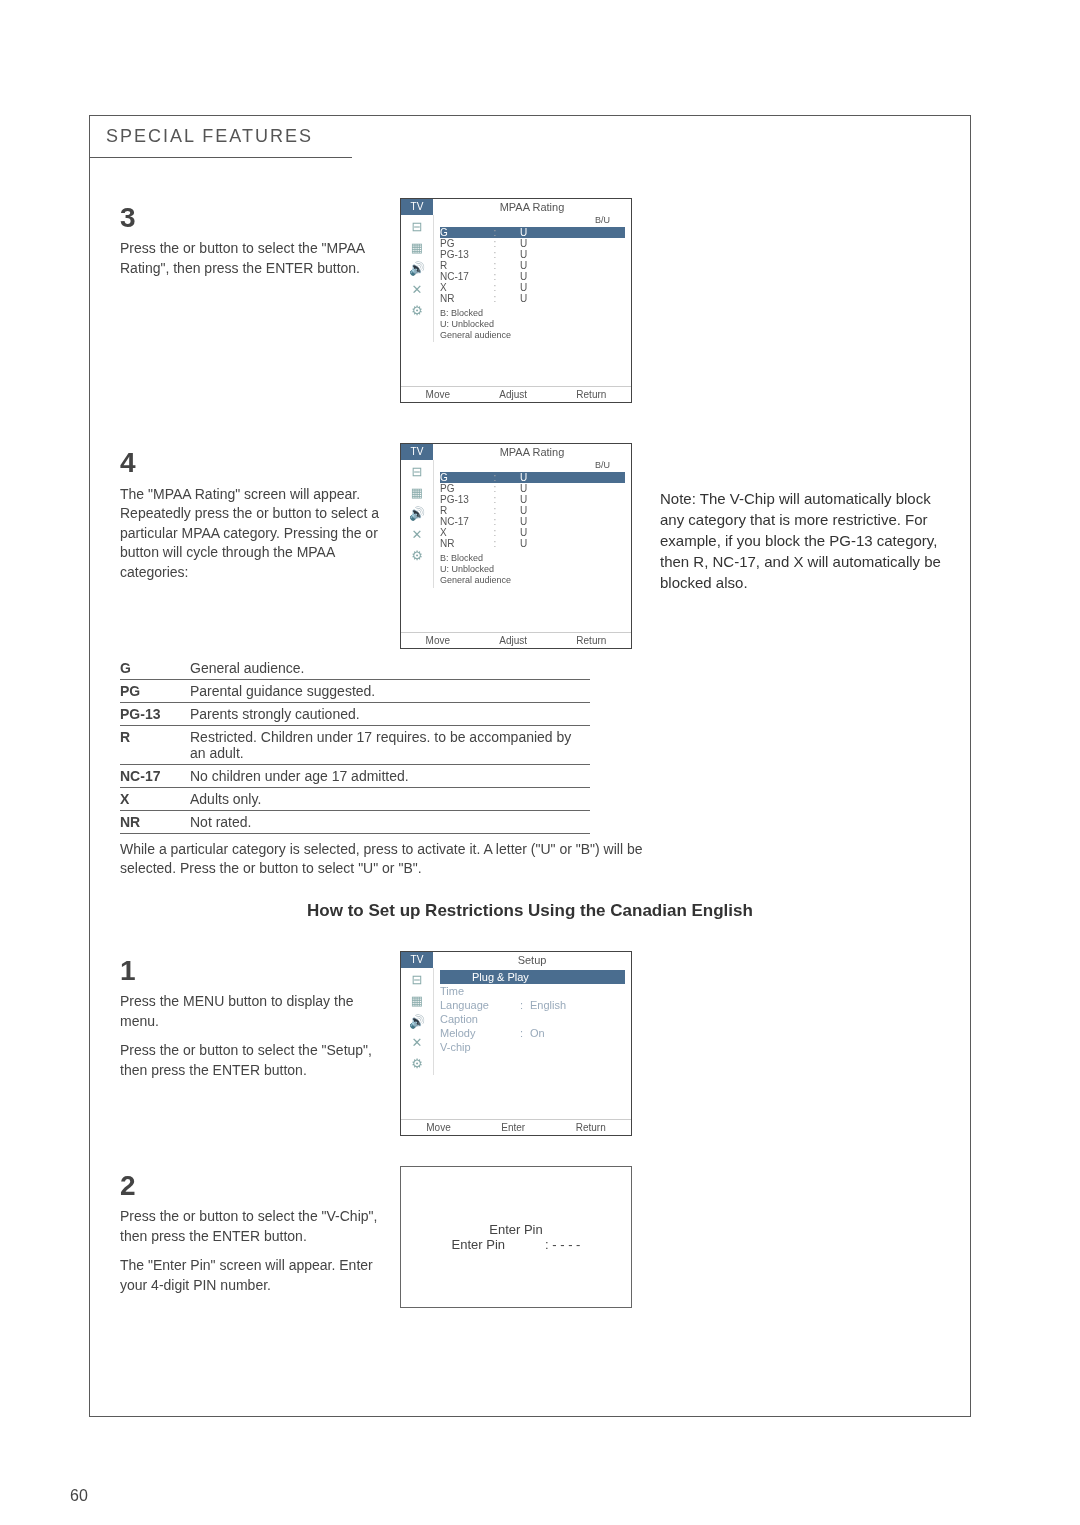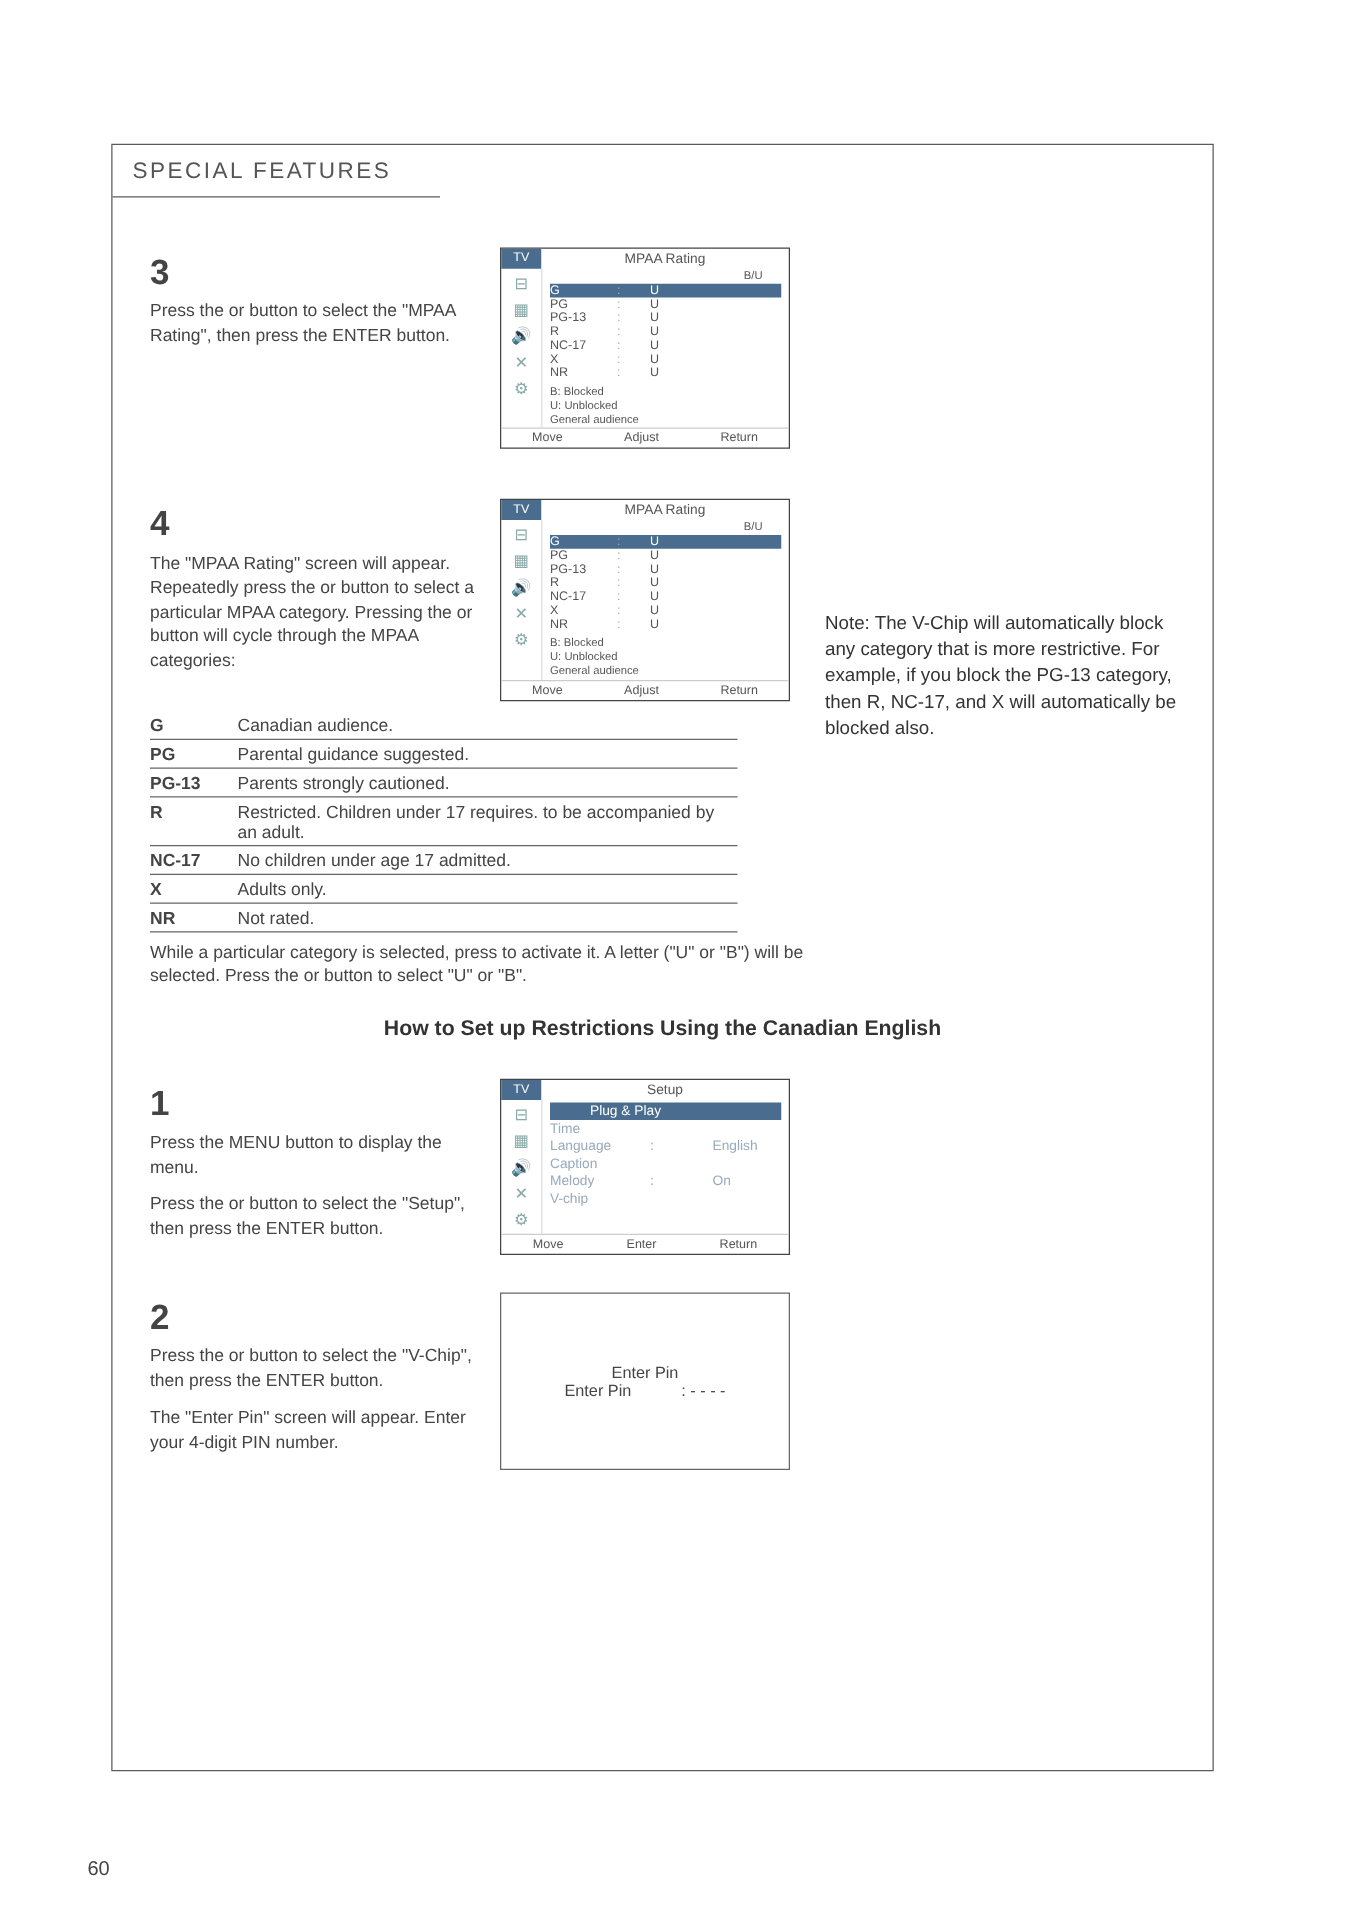--- a/index.html
+++ b/index.html
@@ -117,20 +117,21 @@
     font-size:9px;
     padding:2px 6px;
     line-height:1.2;
   }
   .osd-foot {
     display:flex;
     justify-content:space-around;
     border-top:1px solid #ccc;
     font-size:10px;
     padding:2px 0;
+    margin-top:44px;
   }
   .note {
     position:absolute;
     left:570px;
     top:290px;
     width:290px;
     font-size:15px;
     line-height:1.4;
     color:#333;
   }
@@ -173,21 +174,21 @@
     color:#9ab;
     font-size:11px;
   }
   .setup-list .srow.sel{
     background:#4a6d8f;
     color:#fff;
     padding-left:32px;
   }
   .setup-list .srow .s1{ width:80px; }
   .setup-list .srow .s2{ width:10px; }
-  .setup-list .srow .s3{ flex:1;margin-left:40px; }
+  .setup-list .srow .s3{ flex:1; }
   .pin-box{
     border:1px solid #666;
     width:230px;
     height:140px;
     margin-left:20px;
     display:flex;
     flex-direction:column;
     justify-content:center;
     align-items:center;
     font-size:13px;
@@ -359,21 +360,21 @@
           <span>Return</span>
         </div>
       </div>
     </div>
 
     <div class="note">Note: The V-Chip will automatically block any category that is  more restrictive.  For example, if you block the  PG-13  category, then  R,   NC-17,  and  X  will automatically be blocked also.</div>
 
     <div class="rating-table">
       <div class="rtrow">
           <span class="rlabel">G</span>
-          <span class="rdesc">Canadian audience.</span>
+          <span class="rdesc">General audience.</span>
         </div>
       <div class="rtrow">
           <span class="rlabel">PG</span>
           <span class="rdesc">Parental guidance suggested.</span>
         </div>
       <div class="rtrow">
           <span class="rlabel">PG-13</span>
           <span class="rdesc">Parents strongly cautioned.</span>
         </div>
       <div class="rtrow">

